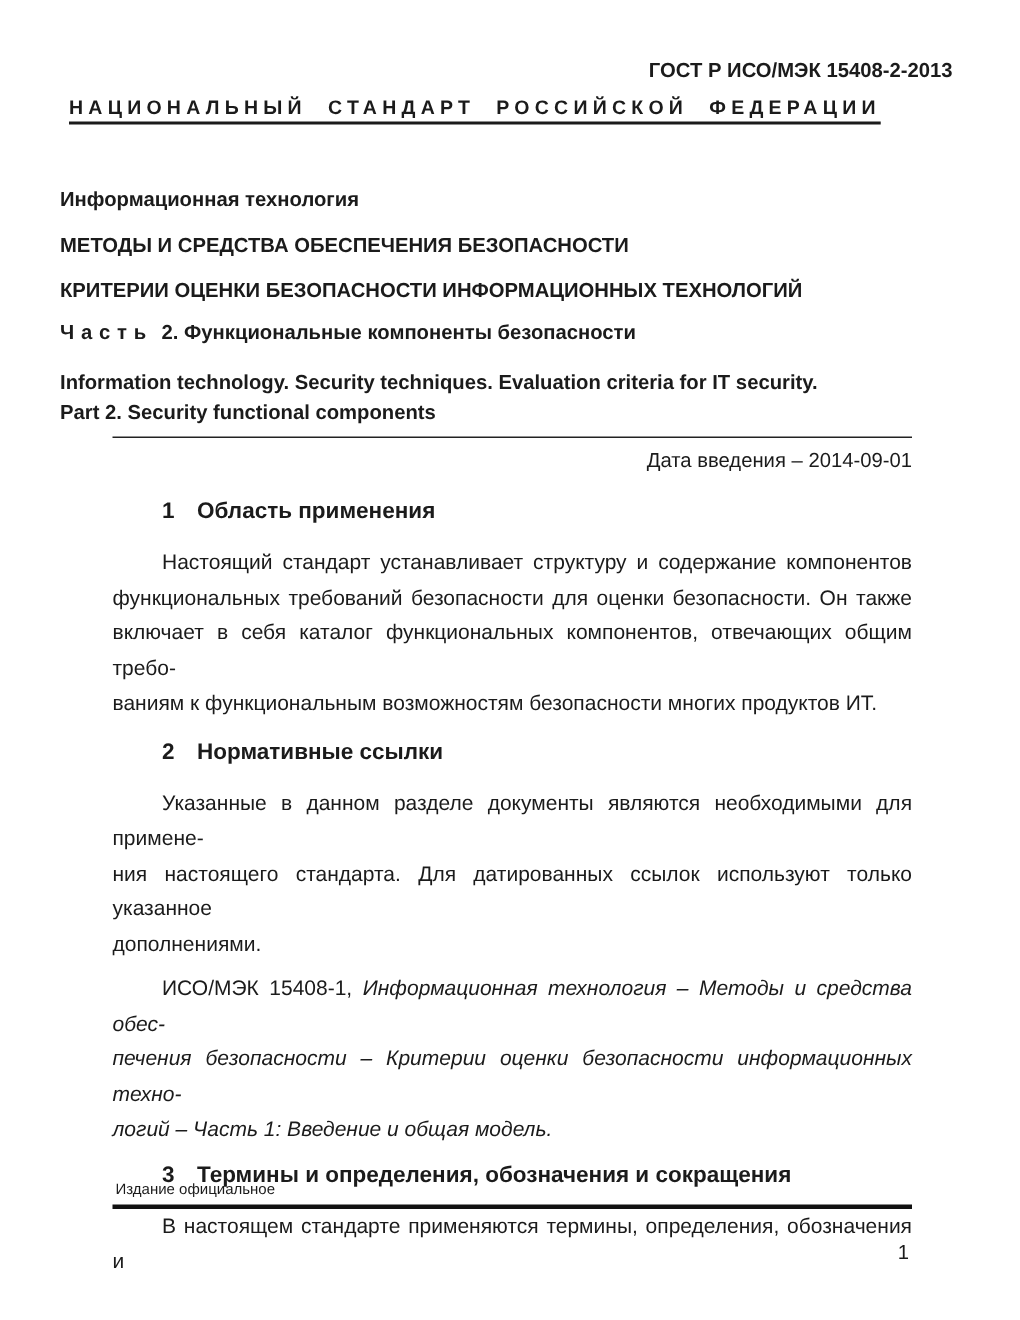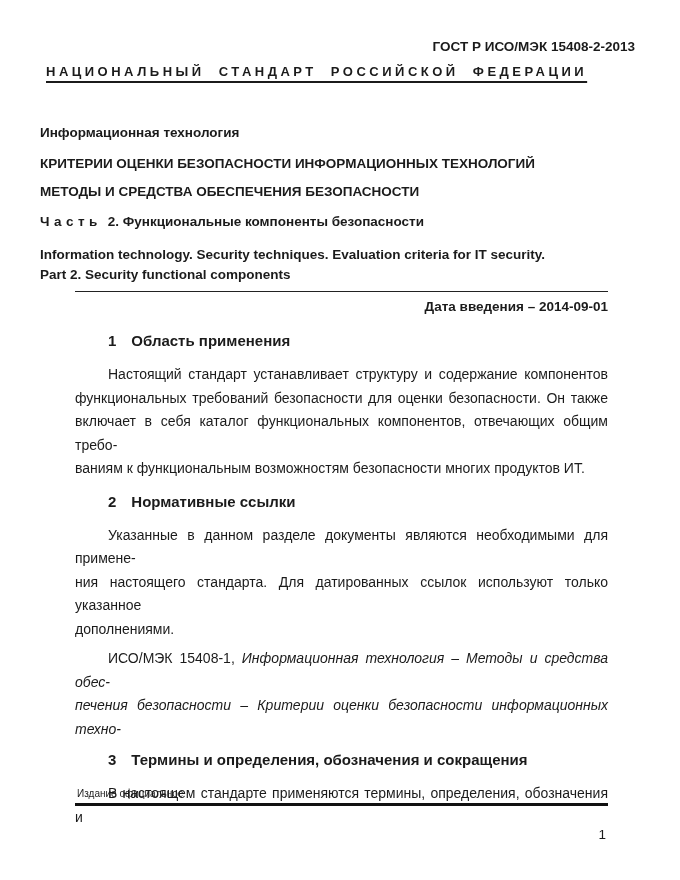--- a/index.html
+++ b/index.html
@@ -33,21 +33,21 @@
   .t-caps2   { margin-bottom: 14px; }
   .t-part    { margin-bottom: 19px; }
   .t-en1     { margin-bottom: 6px; }
   .part-label { letter-spacing: 4.5px; margin-right: 2px; }
   .rule-thin {
     position: absolute; top: 291px; left: 75px; width: 533px;
     border-top: 1.6px solid #222;
   }
   .date-line {
     position: absolute; top: 299px; right: 72px;
-    font-size: 13.5px; font-weight: 700; text-align: right;
+    font-size: 13.5px; font-weight: 400; text-align: right;
   }
   .content {
     position: absolute; top: 333px; left: 75px; width: 533px;
     font-size: 14px;
   }
   .sec-heading {
     font-size: 15px; font-weight: 700;
     padding-left: 33px; line-height: 16px;
   }
   .sec-heading .sec-num { margin-right: 15px; }
@@ -77,22 +77,22 @@
 </style>
 </head>
 <body>
 
 <div class="doc-code">ГОСТ Р ИСО/МЭК 15408-2-2013</div>
 
 <div class="nat-header">НАЦИОНАЛЬНЫЙ СТАНДАРТ РОССИЙСКОЙ ФЕДЕРАЦИИ</div>
 
 <div class="title-block">
   <div class="t t-subject">Информационная технология</div>
+  <div class="t t-caps1">МЕТОДЫ И СРЕДСТВА ОБЕСПЕЧЕНИЯ БЕЗОПАСНОСТИ</div>
   <div class="t t-caps2">КРИТЕРИИ ОЦЕНКИ БЕЗОПАСНОСТИ ИНФОРМАЦИОННЫХ ТЕХНОЛОГИЙ</div>
-  <div class="t t-caps1">МЕТОДЫ И СРЕДСТВА ОБЕСПЕЧЕНИЯ БЕЗОПАСНОСТИ</div>
   <div class="t t-part">
     <span class="part-label">Часть</span>
     <span>2. Функциональные компоненты безопасности</span>
   </div>
   <div class="t t-en1">Information technology. Security techniques. Evaluation criteria for IT security.</div>
   <div class="t">Part 2. Security functional components</div>
 </div>
 
 <div class="rule-thin"></div>
 
@@ -117,20 +117,21 @@
     <div class="pline first">Указанные в данном разделе документы являются необходимыми для примене-</div>
     <div class="pline">ния настоящего стандарта. Для датированных ссылок используют только указанное</div>
     <div class="pline last">дополнениями.</div>
   </div>
   <div class="para para-ref">
     <div class="pline first">
       <span>ИСО/МЭК 15408-1,</span>
       <span class="it">Информационная технология – Методы и средства обес-</span>
     </div>
     <div class="pline it">печения безопасности – Критерии оценки безопасности информационных техно-</div>
+    <div class="pline last it">логий – Часть 1: Введение и общая модель.</div>
   </div>
 
   <div class="sec-heading mt-h3 mb-h">
     <span class="sec-num">3</span><span>Термины и определения, обозначения и сокращения</span>
   </div>
   <div class="para">
     <div class="pline first">В настоящем стандарте применяются термины, определения, обозначения и</div>
 
   </div>
 

